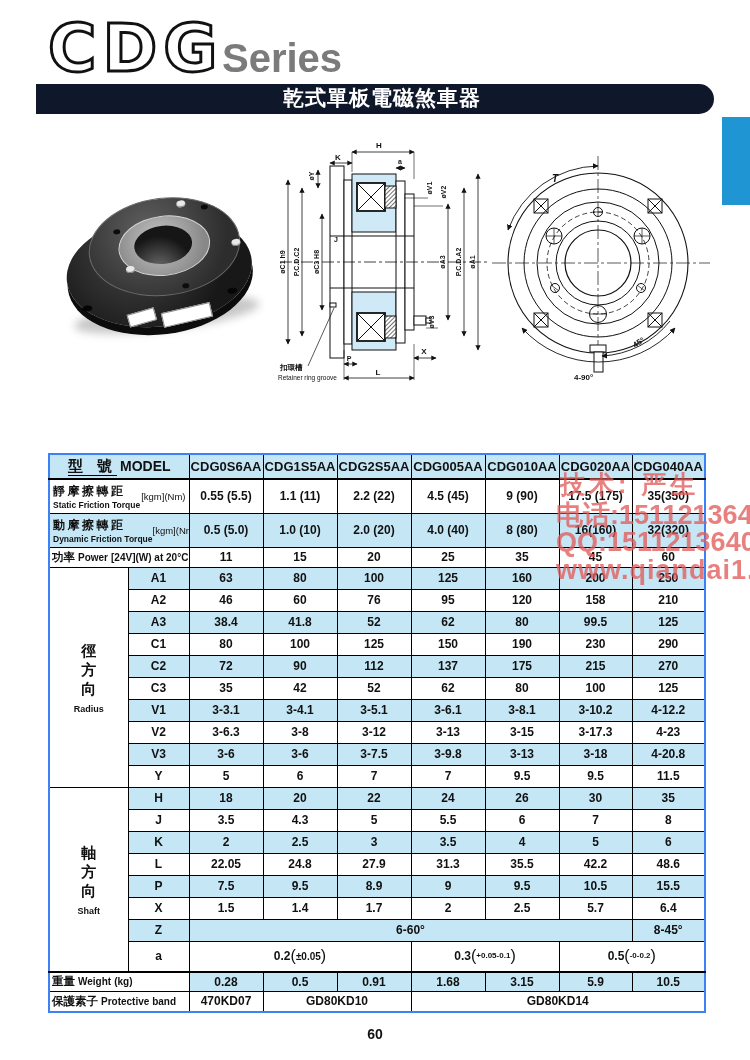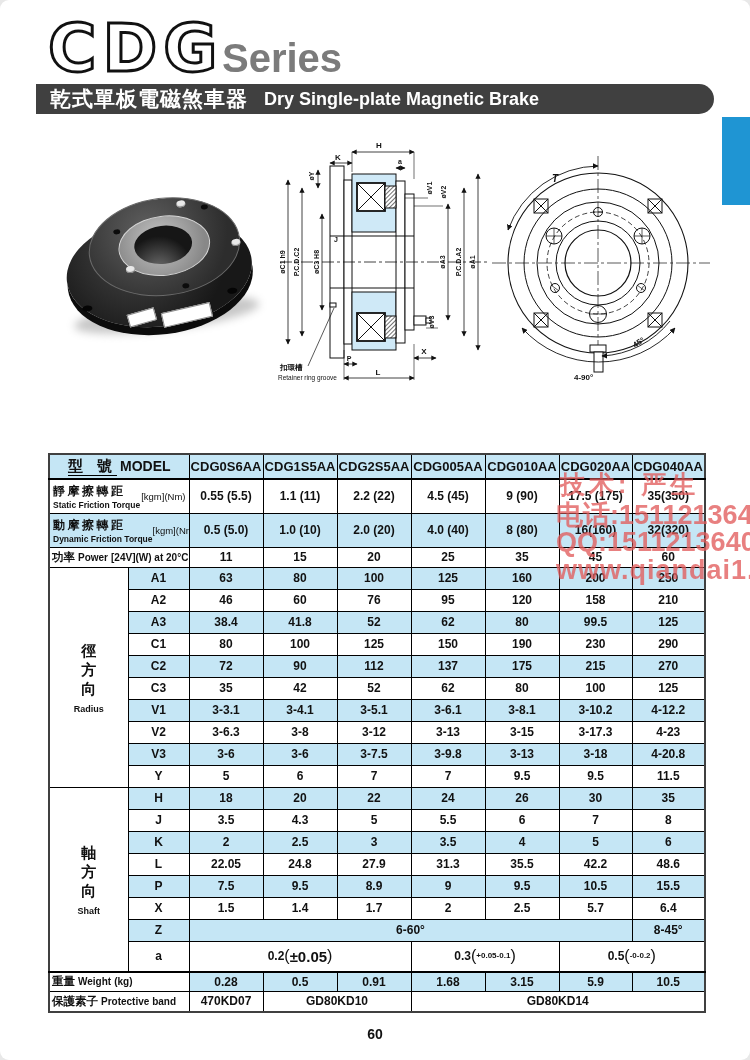--- a/index.html
+++ b/index.html
@@ -1,26 +1,26 @@
 <!DOCTYPE html>
 <html><head>
 <meta charset="utf-8">
 <style>
   html,body{margin:0;padding:0;background:#e8e8e8;}
   .page{position:relative;width:750px;height:1060px;background:#fff;overflow:hidden;
-        font-family:"Liberation Sans","DejaVu Sans",sans-serif;color:#111;border-radius:9px;}
+        font-family:"Liberation Sans","DejaVu Sans",sans-serif;color:#111;}
 
   
   .cdg{position:absolute;left:48px;top:10px;font-size:66px;font-weight:800;
        color:#fff;-webkit-text-stroke:3px #111;letter-spacing:6px;
        font-family:"DejaVu Sans",sans-serif;}
   .series{position:absolute;left:222px;top:36px;font-size:40px;font-weight:700;color:#7b7b7b;}
-  .banner{position:absolute;left:36px;top:84px;width:678px;height:30px;background:#404040;
+  .banner{position:absolute;left:36px;top:84px;width:678px;height:30px;background:#0f172a;
           border-radius:0 16px 16px 0;display:flex;align-items:center;padding-left:14px;
-          box-sizing:border-box;gap:16px;}
+          box-sizing:border-box;gap:16px;flex-direction:column;}
   .banner-zh{color:#fff;font-size:21px;font-weight:800;letter-spacing:1px;white-space:nowrap;}
   .banner-en{color:#fff;font-size:18px;font-weight:700;white-space:nowrap;}
   .side-tab{position:absolute;left:722px;top:117px;width:28px;height:88px;background:#1f95d3;}
 
   
   .photo{position:absolute;left:64px;top:198px;width:198px;height:140px;transform:rotate(-7deg);}
   .photo div{position:absolute;}
   .ph-shadow{left:4px;top:102px;width:186px;height:30px;border-radius:50%;
              background:rgba(0,0,0,.22);filter:blur(4px);}
   .ph-flange{left:2px;top:16px;width:186px;height:112px;border-radius:50%;
@@ -38,21 +38,21 @@
   .ph-hole{width:7px;height:5px;border-radius:50%;background:#0c0c0c;}
   .ph-label{background:#fff;border:1px solid #888;}
   .ph-fhole{width:10px;height:6px;border-radius:50%;background:#050505;}
 
   
   .svg-wrap{position:absolute;}
   svg text{font-family:"Liberation Sans","DejaVu Sans",sans-serif;fill:#111;}
 
   
   .spec{position:absolute;left:48px;top:453px;width:656px;border-collapse:collapse;
-        table-layout:fixed;border:2px solid #404040;}
+        table-layout:fixed;border:2px solid #3b82f6;}
   .spec td{border:1px solid #000;padding:0;vertical-align:middle;overflow:hidden;}
   .spec .blue{background:#c5e6f5;}
   tr.h-hd{height:25px;} tr.h-tall{height:34px;margin-top:12px;} tr.h-pw{height:20px;}
   tr.h-std{height:22px;} tr.h-a{height:31px;} tr.h-wt{height:19px;} tr.h-pr{height:21px;}
   .h-hd td{border-bottom:2px solid #000;}
   .h-wt td{border-top:2px solid #000;}
   .model-hd{text-align:center;}
   .zh-model{font-size:15px;font-weight:700;letter-spacing:5px;border-bottom:1.5px solid #000;padding-bottom:1px;}
   .en-model{font-size:14px;font-weight:700;margin-left:3px;}
   .mdl{font-size:13px;font-weight:700;text-align:center;}
@@ -67,21 +67,21 @@
   .pw-en{font-size:10px;font-weight:700;}
   .pw-unit{font-size:10px;font-weight:700;}
   .grp{background:#fff;vertical-align:middle;}
   .grp-zh{width:18px;margin:0 auto;font-size:15px;font-weight:700;line-height:19px;
           word-break:break-all;text-align:center;}
   .grp-en{font-size:9px;font-weight:700;text-align:center;margin-top:6px;}
   .tol-base{font-size:12px;font-weight:700;vertical-align:middle;margin-top:16px;}
   .par{font-size:16px;font-weight:400;vertical-align:middle;}
   .stack{display:inline-flex;flex-direction:row;font-size:8px;line-height:8.5px;
          font-weight:700;vertical-align:middle;text-align:left;}
-  .tol-mid{font-size:15px;font-weight:700;vertical-align:middle;}
+  .tol-mid{font-size:10px;font-weight:700;vertical-align:middle;}
 
   
   .wm{position:absolute;color:rgba(226,92,92,.78);font-weight:700;white-space:nowrap;z-index:5;text-align:center;}
   .wm1{left:560px;top:468px;font-size:25px;letter-spacing:4px;}
   .wm2{left:556px;top:497px;font-size:27px;}
   .wm3{left:556px;top:527px;font-size:27px;}
   .wm4{left:556px;top:555px;font-size:27px;letter-spacing:1px;}
 
   .pageno{position:absolute;left:0;top:1026px;width:750px;text-align:center;
           font-size:14px;font-weight:700;}

